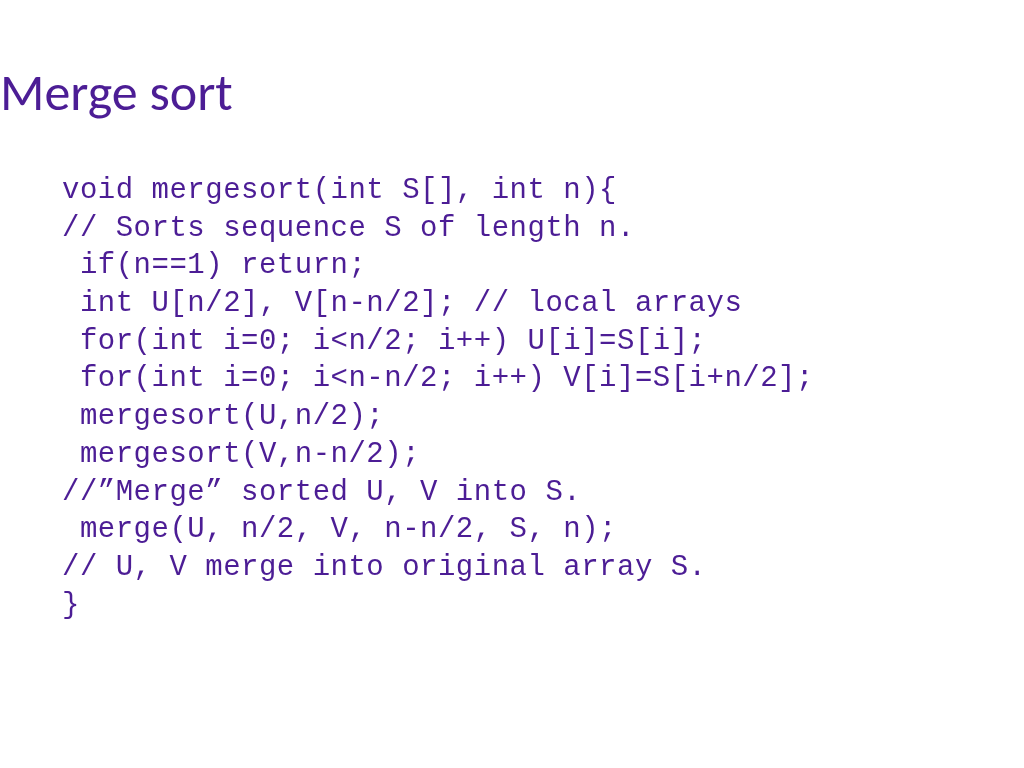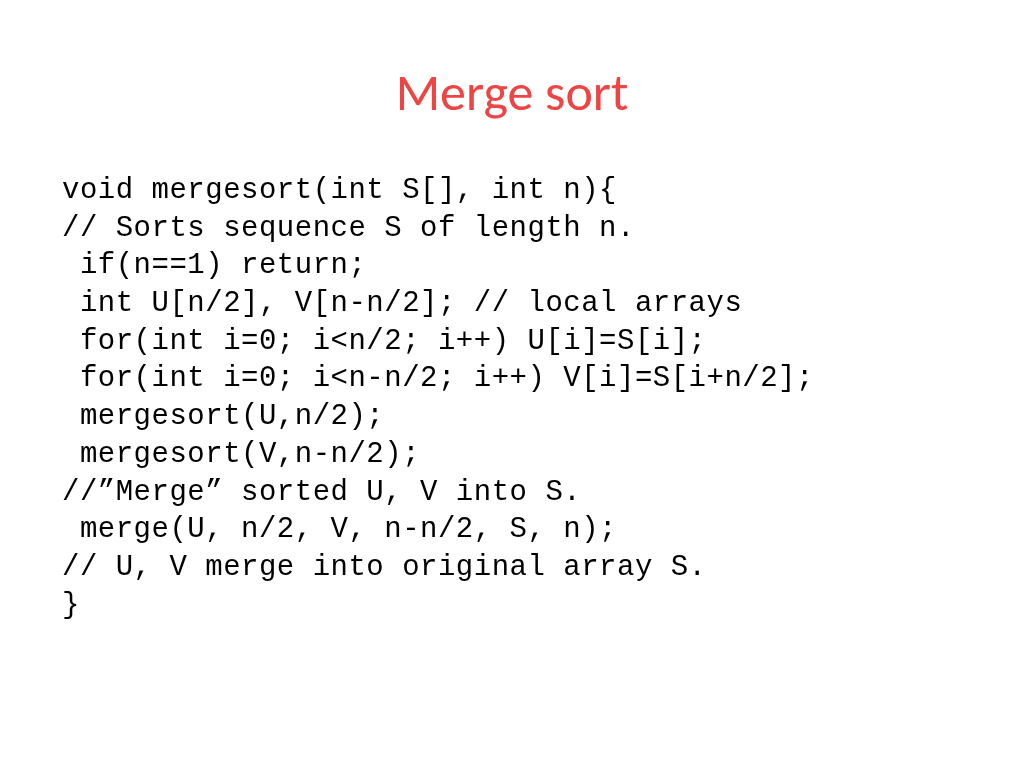--- a/index.html
+++ b/index.html
@@ -13,32 +13,32 @@
       background: #ffffff;
       font-family: Calibri, 'Segoe UI', Arial, sans-serif;
       overflow: hidden;
     }
     .slide {
       width: 100%;
       height: 100%;
       padding-top: 60px;
     }
     .title {
-      text-align: center;
-      color: #ef4444;
+      text-align: left;
+      color: #4c1d95;
       font-size: 52px;
       font-weight: 400;
       margin-bottom: 48px;
       font-family: Calibri, 'Segoe UI', Arial, sans-serif;
     }
     .code-block {
       font-family: Consolas, 'Courier New', monospace;
       font-size: 29px;
       line-height: 1.3;
-      color: #000000;
+      color: #4c1d95;
       padding-left: 62px;
       white-space: pre;
       letter-spacing: 0.5px;
     }
   </style>
 </head>
 <body>
 
 <div class="slide">
   <h1 class="title">Merge sort</h1>

